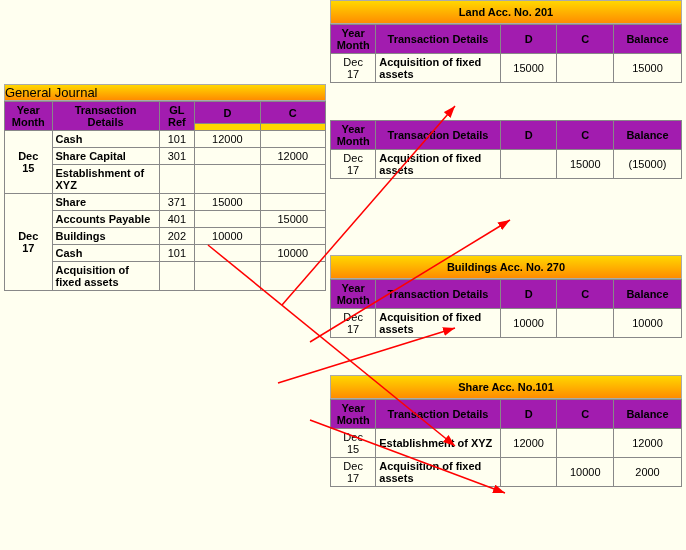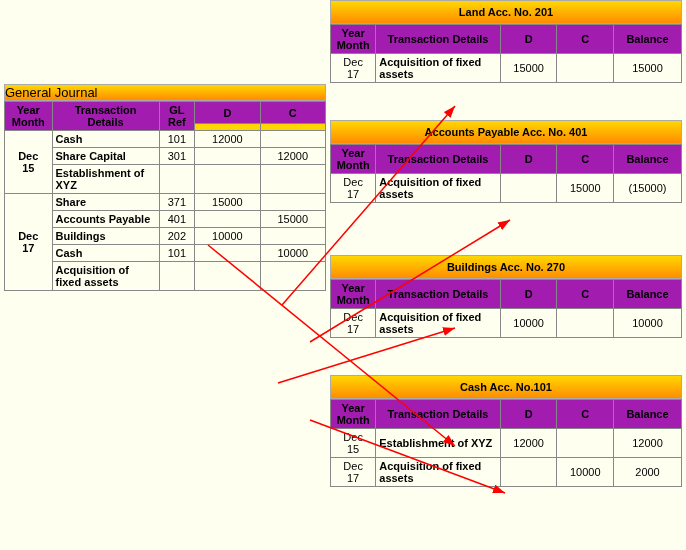--- a/index.html
+++ b/index.html
@@ -172,21 +172,20 @@
       <td class="text-left">Acquisition of fixed assets</td>
       <td>15000</td>
       <td></td>
       <td>15000</td>
     </tr>
   </tbody>
     </table>
 </div>
 
 <div class="ledger-account" style="left:330px; top:120px;">
-  <div class="orange-header">Accounts Payable Acc. No. 401</div>
   <table>
     <tbody>
         <tr class="header-row">
       <td style="width:38px"><span>Year</span><br><span>Month</span></td>
       <td style="width:110px">Transaction Details</td>
       <td style="width:50px">D</td>
       <td style="width:50px">C</td>
       <td style="width:60px">Balance</td>
     </tr>
     <tr class="data-row">
@@ -216,21 +215,21 @@
       <td class="text-left">Acquisition of fixed assets</td>
       <td>10000</td>
       <td></td>
       <td>10000</td>
     </tr>
   </tbody>
     </table>
 </div>
 
 <div class="ledger-account" style="left:330px; top:375px;">
-  <div class="orange-header">Cash Acc. No.101</div>
+  <div class="orange-header">Share Acc. No.101</div>
   <table>
     <tbody>
         <tr class="header-row">
       <td style="width:38px"><span>Year</span><br><span>Month</span></td>
       <td style="width:110px">Transaction Details</td>
       <td style="width:50px">D</td>
       <td style="width:50px">C</td>
       <td style="width:60px">Balance</td>
     </tr>
     <tr class="data-row">

